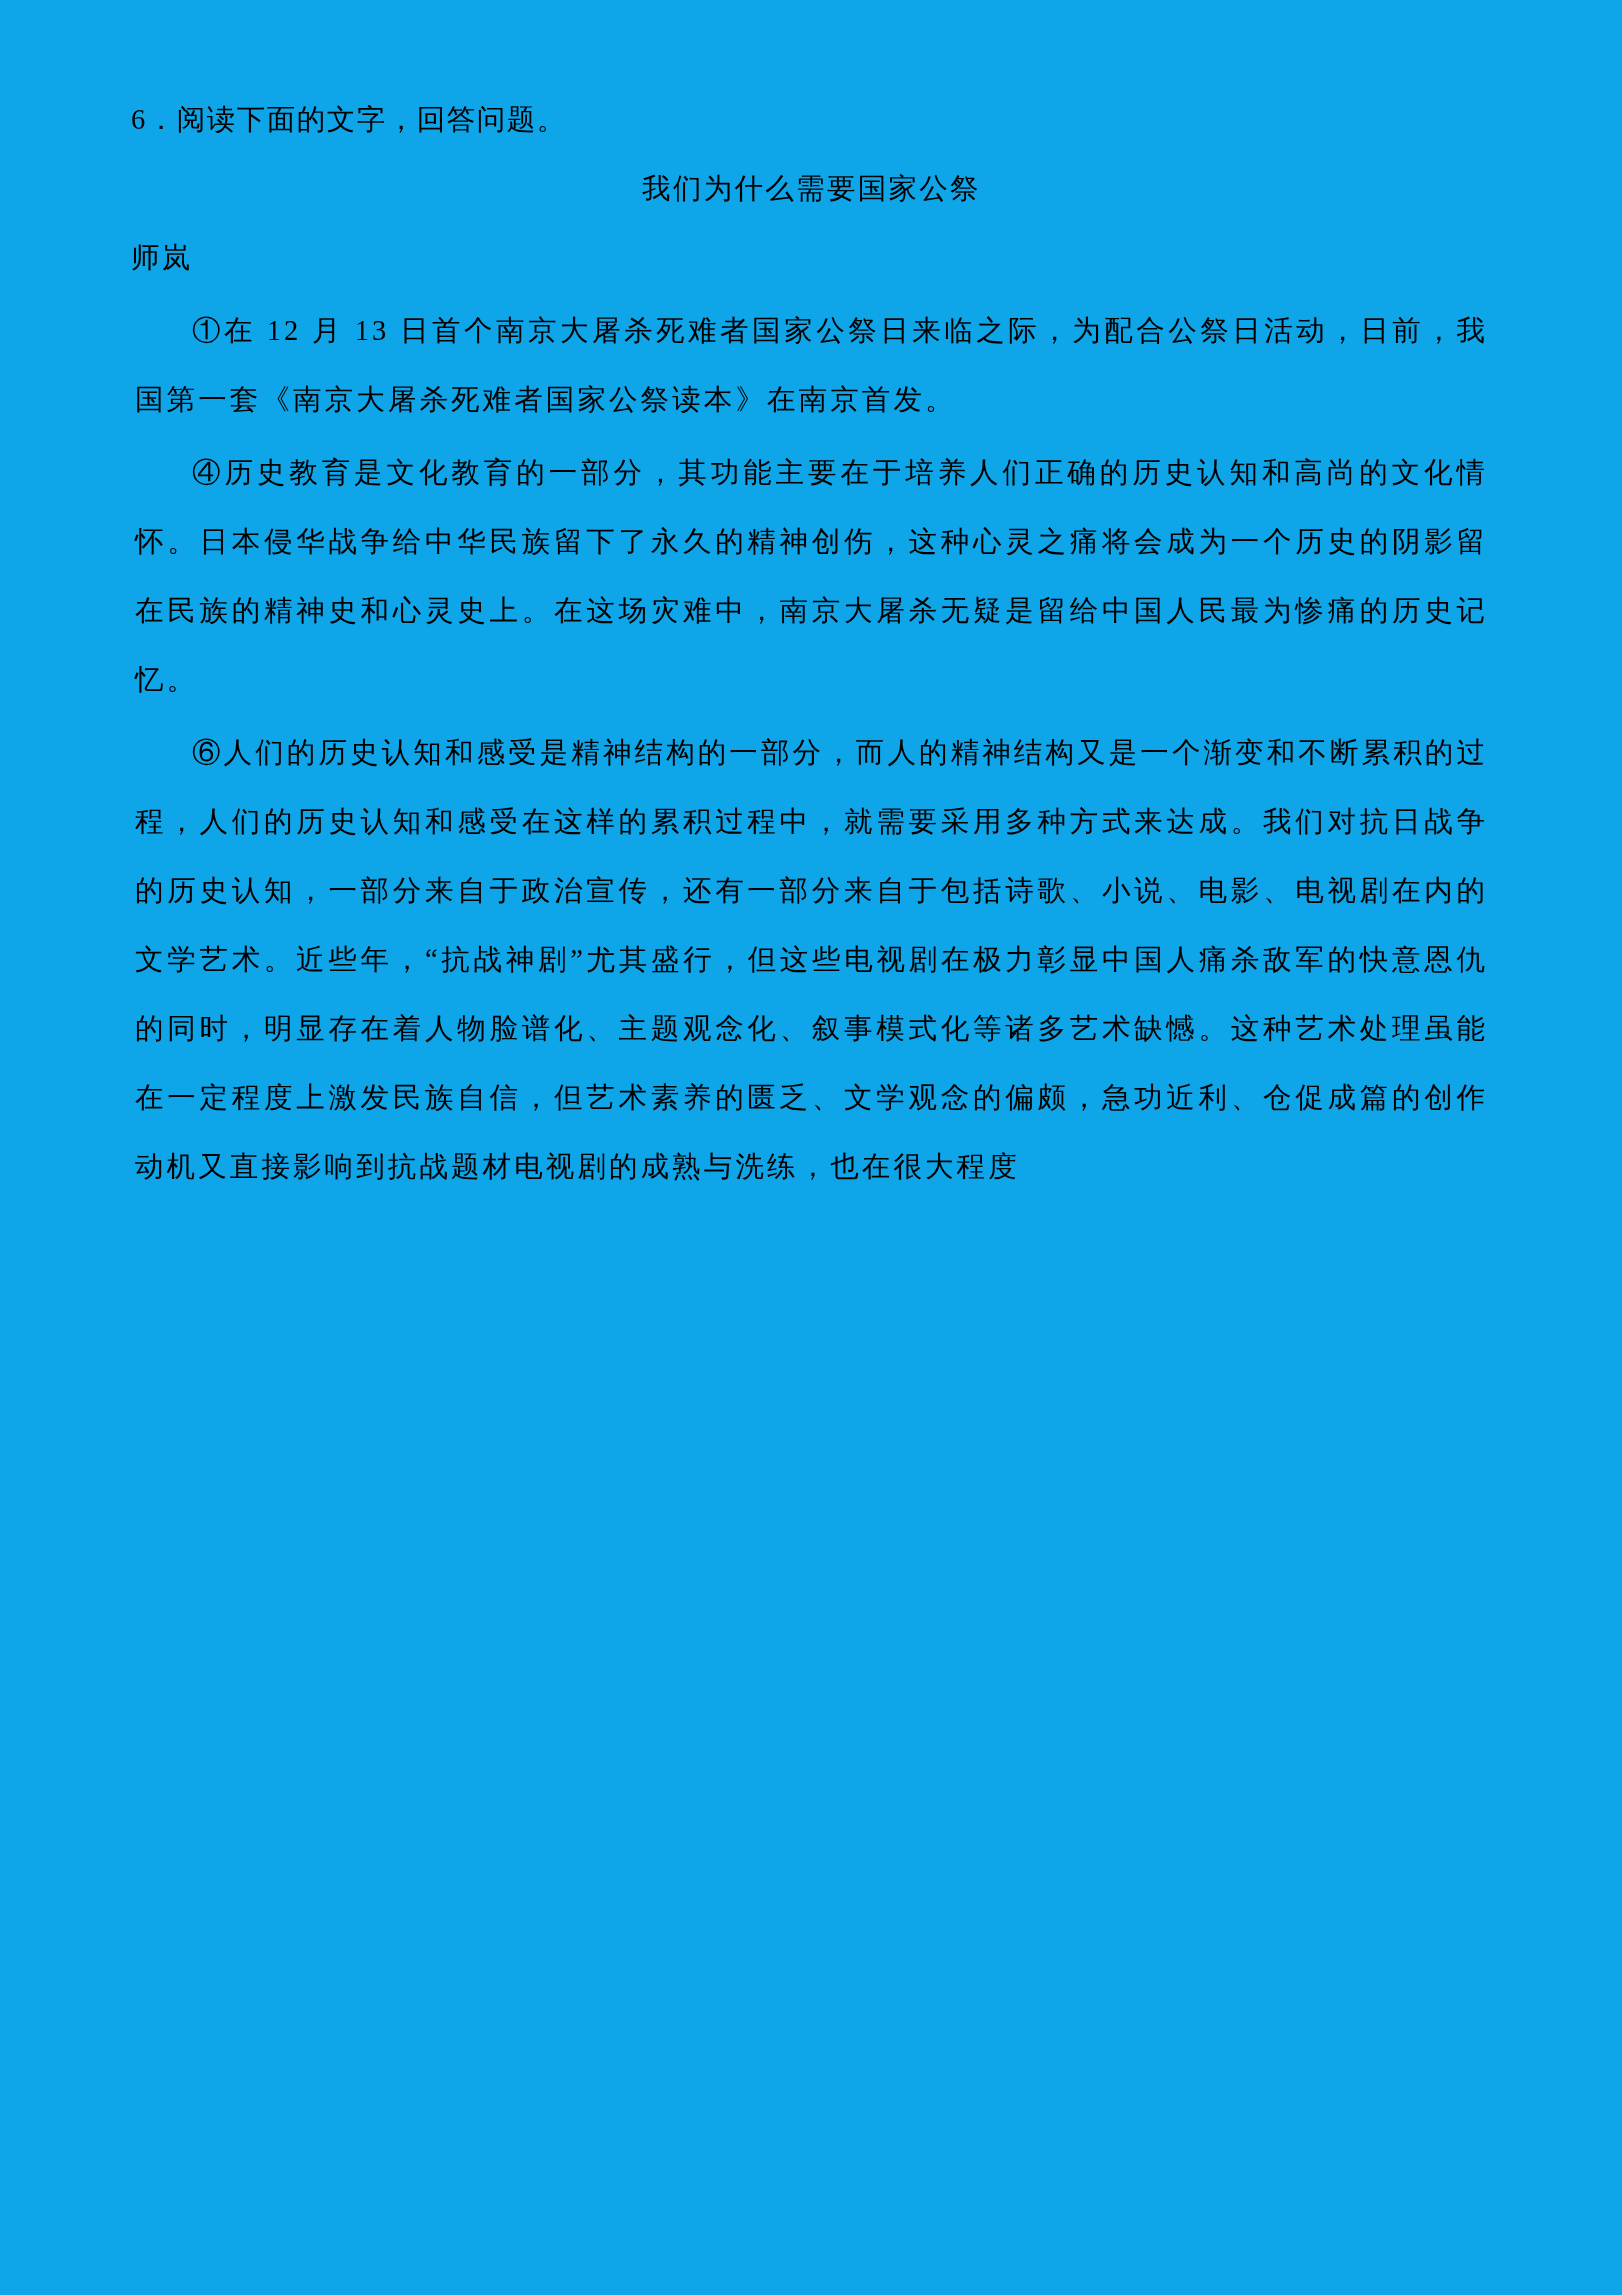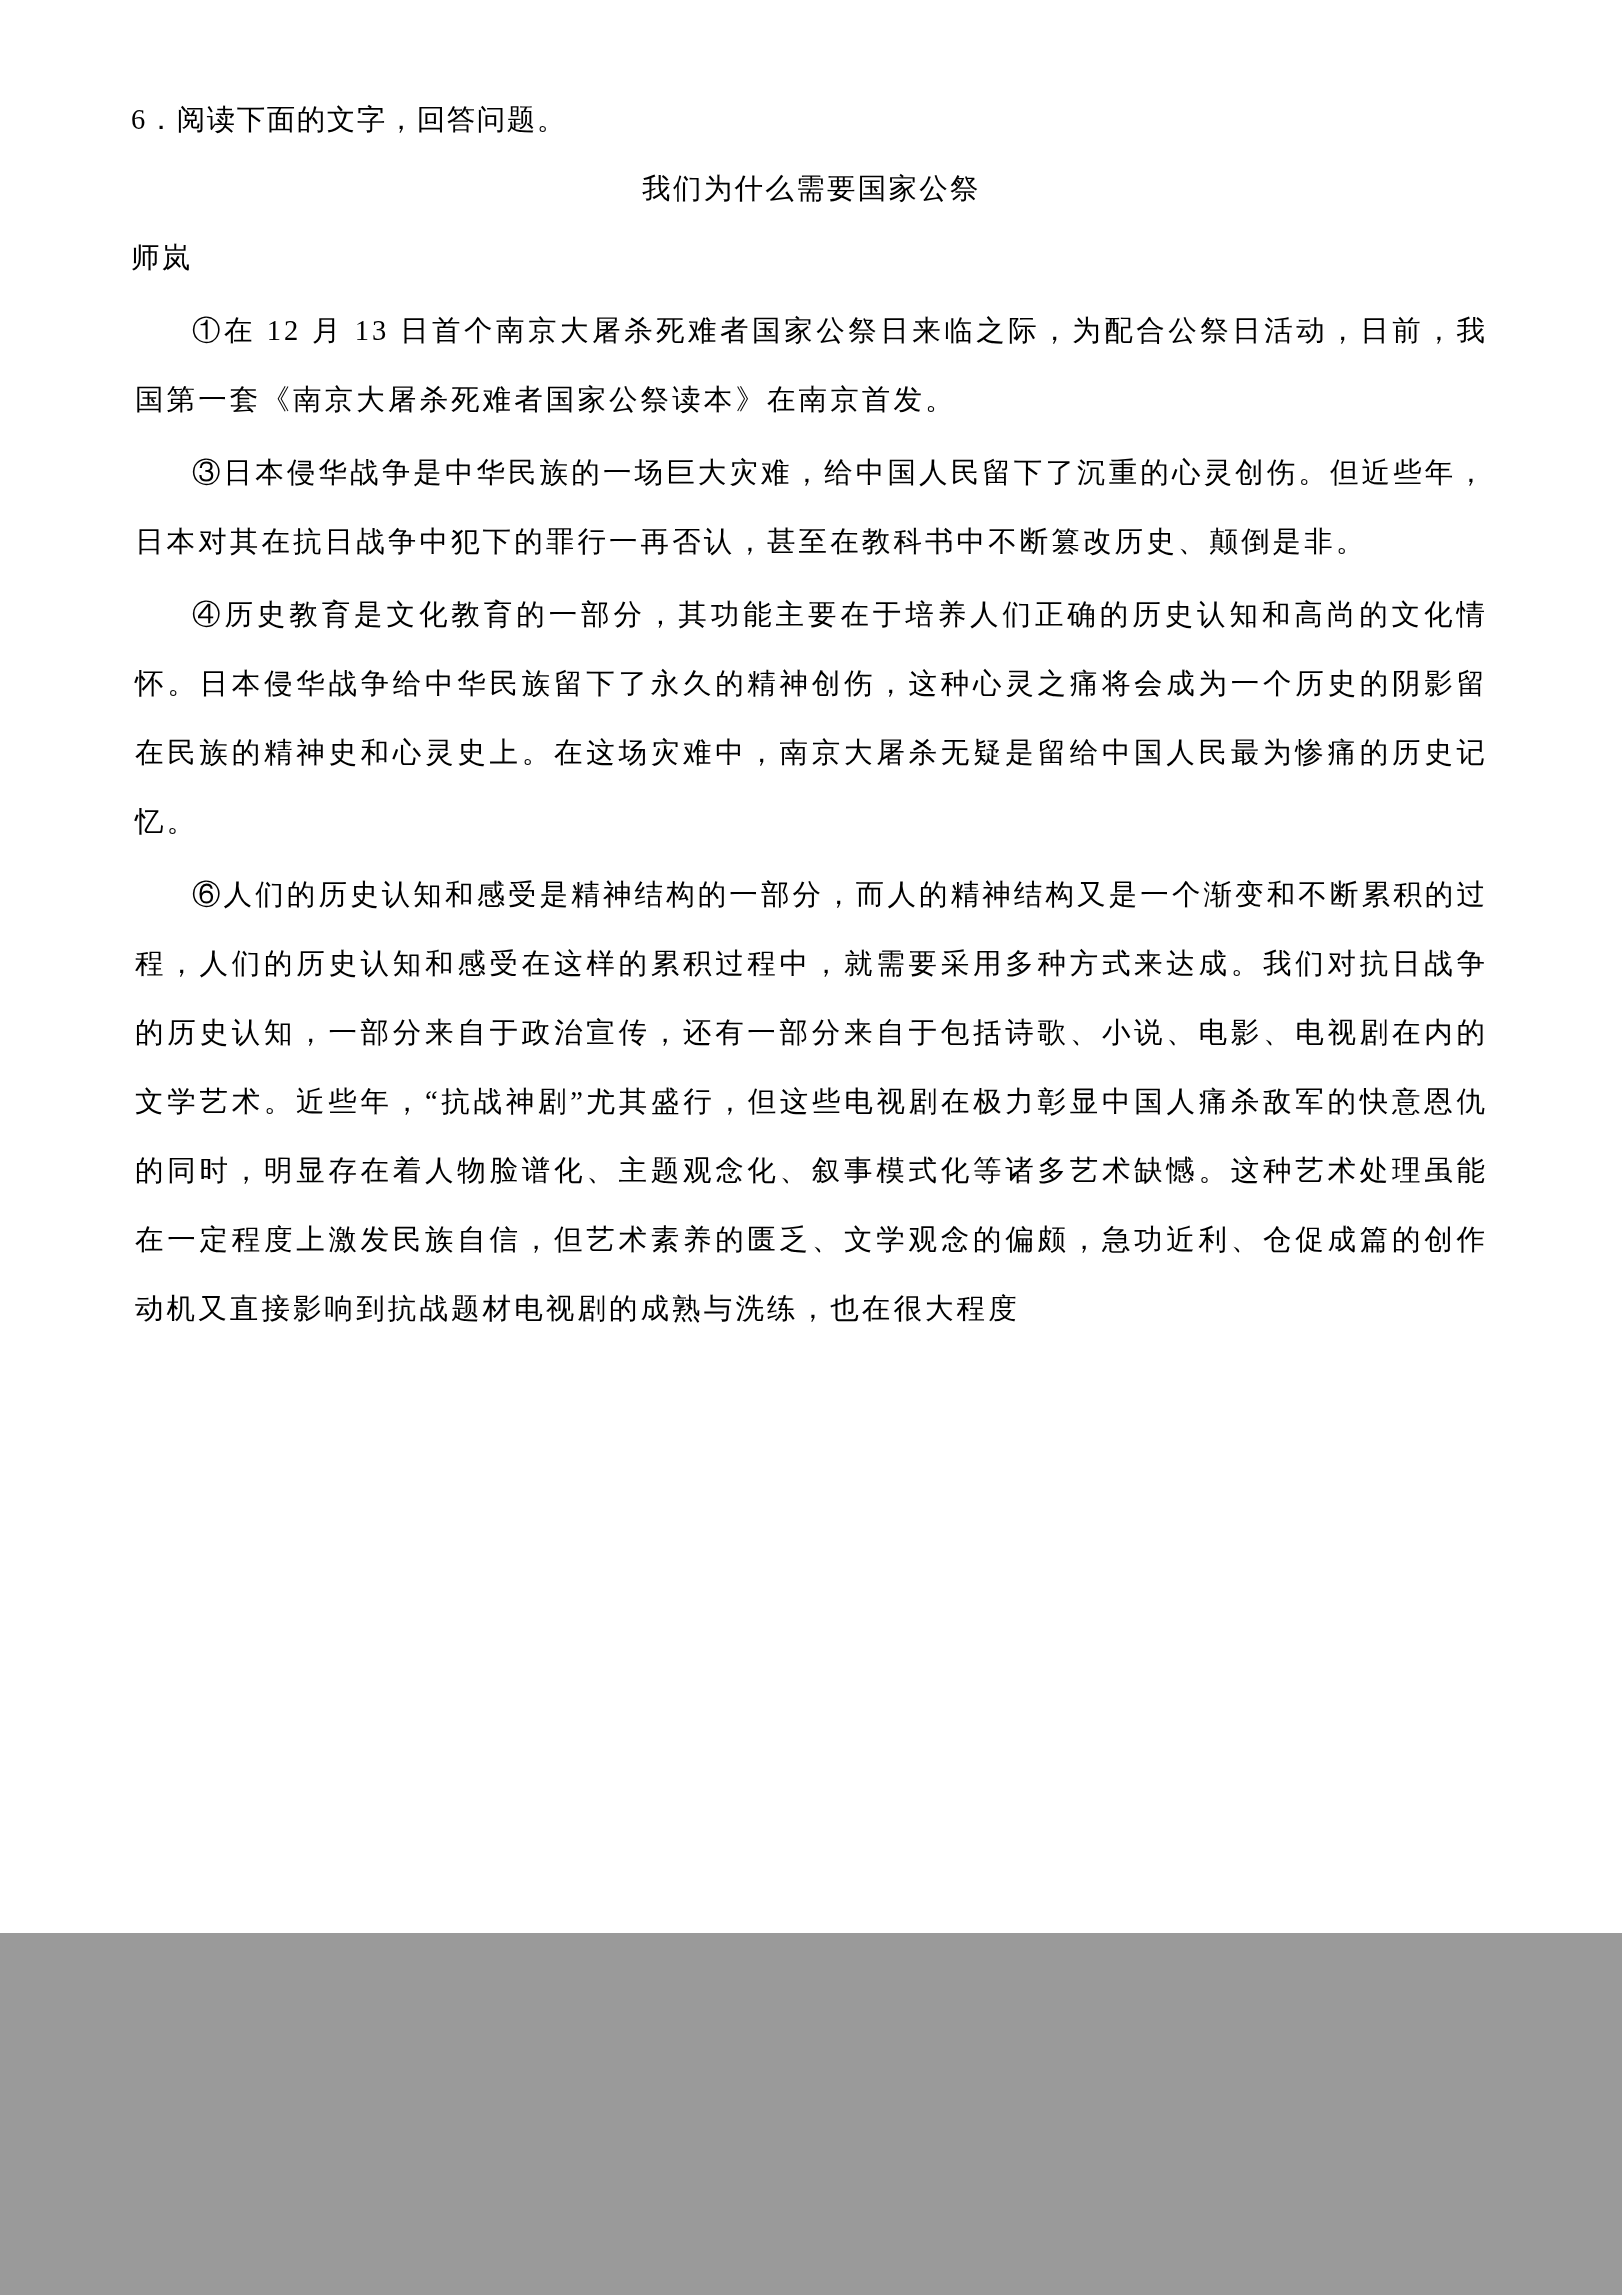--- a/index.html
+++ b/index.html
@@ -4,23 +4,23 @@
 <style>
   html, body {
     margin: 0;
     padding: 0;
     background: #9a9a9a;
     font-family: "Liberation Serif", "DejaVu Serif", serif;
   }
   .page {
     position: relative;
     width: 1623px;
-    height: 1933px;
+    height: 2295px;
     margin: 0 auto;
-    background: #ffffff;
+    background: #0ea5e9;
     box-sizing: border-box;
     padding: 85px 131px 0 131px;
     color: #000000;
     font-size: 28.5px;
     line-height: 69px;
   }
   .question-line {
     text-align: left;
     letter-spacing: 1.5px;
   }
@@ -48,20 +48,19 @@
 <div class="page">
   <div class="question-line">6．阅读下面的文字，回答问题。</div>
 
   <div class="passage-title">我们为什么需要国家公祭</div>
 
   <div class="passage-author">师岚</div>
 
   <p class="body-para">①在 12 月 13 日首个南京大屠杀死难者国家公祭日来临之际，为配合公祭日活动，日前，我国第一套《南京大屠杀死难者国家公祭读本》在南京首发。</p>
 
 
-  <p class="body-para">③日本侵华战争是中华民族的一场巨大灾难，给中国人民留下了沉重的心灵创伤。但近些年，日本对其在抗日战争中犯下的罪行一再否认，甚至在教科书中不断篡改历史、颠倒是非。</p>
 
   <p class="body-para">④历史教育是文化教育的一部分，其功能主要在于培养人们正确的历史认知和高尚的文化情怀。日本侵华战争给中华民族留下了永久的精神创伤，这种心灵之痛将会成为一个历史的阴影留在民族的精神史和心灵史上。在这场灾难中，南京大屠杀无疑是留给中国人民最为惨痛的历史记忆。</p>
 
 
   <p class="body-para">⑥人们的历史认知和感受是精神结构的一部分，而人的精神结构又是一个渐变和不断累积的过程，人们的历史认知和感受在这样的累积过程中，就需要采用多种方式来达成。我们对抗日战争的历史认知，一部分来自于政治宣传，还有一部分来自于包括诗歌、小说、电影、电视剧在内的文学艺术。近些年，“抗战神剧”尤其盛行，但这些电视剧在极力彰显中国人痛杀敌军的快意恩仇的同时，明显存在着人物脸谱化、主题观念化、叙事模式化等诸多艺术缺憾。这种艺术处理虽能在一定程度上激发民族自信，但艺术素养的匮乏、文学观念的偏颇，急功近利、仓促成篇的创作动机又直接影响到抗战题材电视剧的成熟与洗练，也在很大程度</p>
 </div>
 
 
 </body></html>

